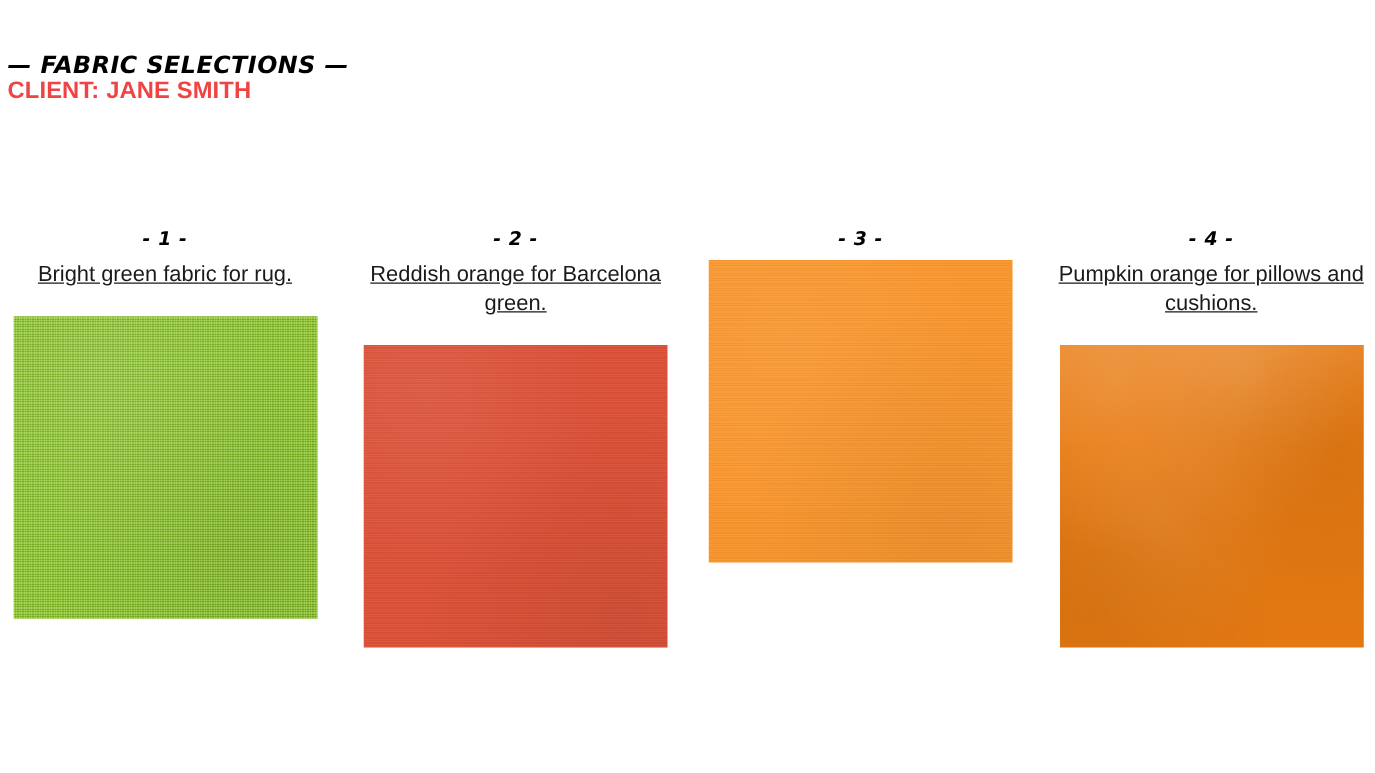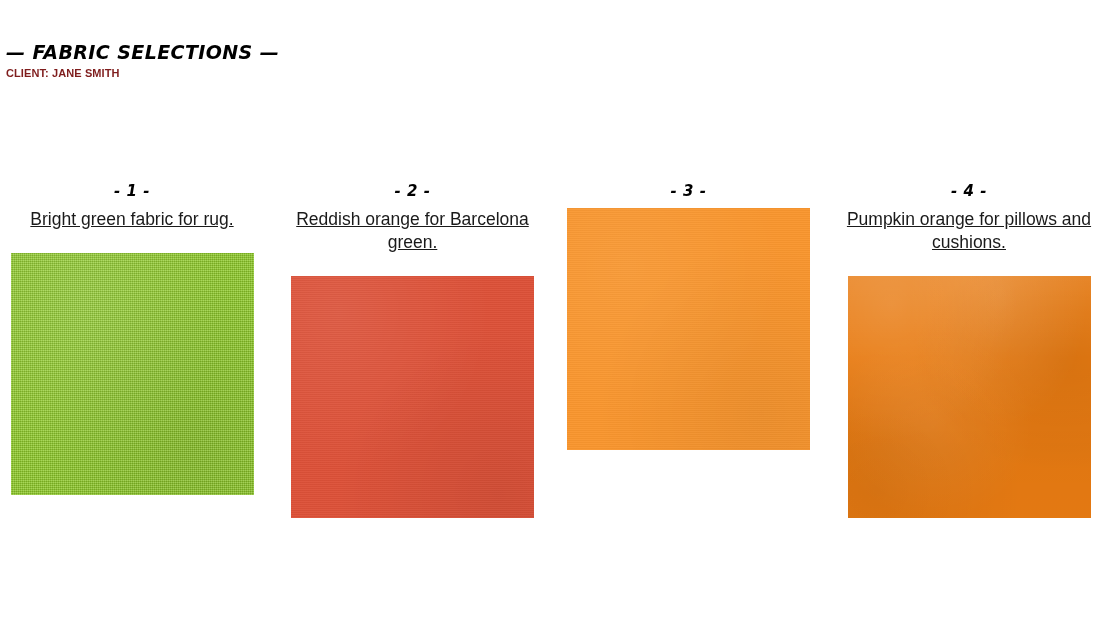--- a/index.html
+++ b/index.html
@@ -30,23 +30,23 @@
     font-size: 19px;
     letter-spacing: 0.4px;
     color: #000000;
     line-height: 20px;
     white-space: nowrap;
     margin: 0 0 3px 0;
   }
   .meta-line {
     font-family: "Liberation Sans", sans-serif;
     font-weight: bold;
-    font-size: 11px;
+    font-size: 19px;
     line-height: 16.5px;
-    color: #7f1d1d;
+    color: #ef4444;
     white-space: nowrap;
     letter-spacing: 0.1px;
   }
   .meta-date {
     font-family: "DejaVu Sans", sans-serif;
     font-weight: bold;
     font-size: 13.5px;
     line-height: 17px;
     color: #000000;
     letter-spacing: -0.2px;

